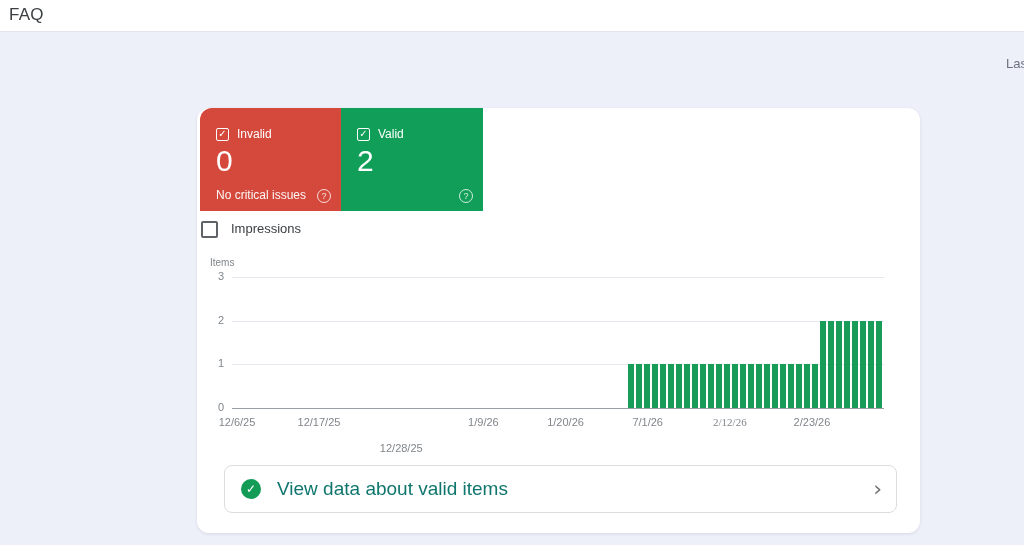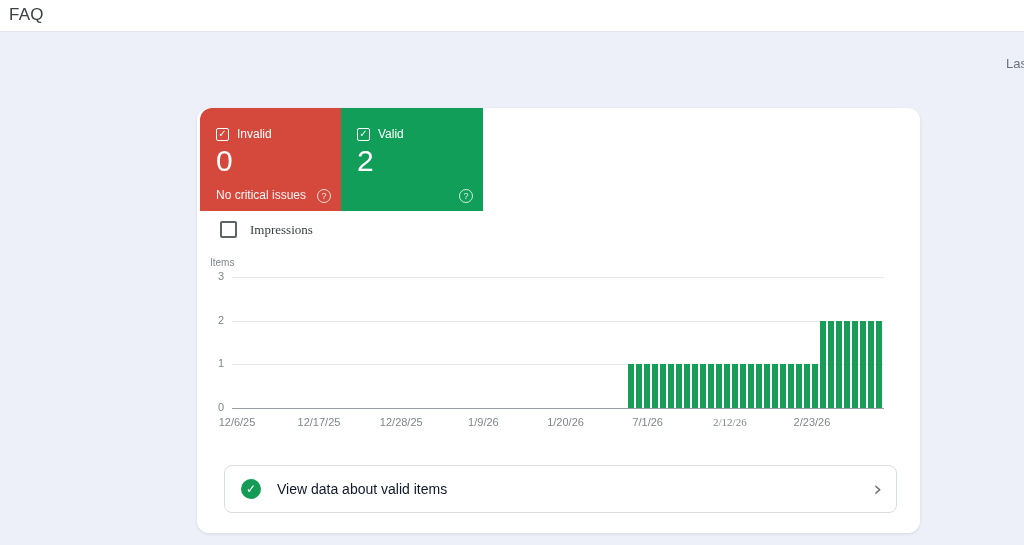--- a/index.html
+++ b/index.html
@@ -43,21 +43,21 @@
   .card-label { font-size:12px; color:#fff; }
   .card-count { position:absolute; left:16px; top:36px; font-size:30px; font-weight:400; color:#fff; }
   .card-note  { position:absolute; left:16px; top:72px; font-size:12px; color:rgba(255,255,255,.95);margin-top:8px; }
   .help-icon {
     position:absolute; right:10px; bottom:8px;
     width:14px; height:14px; border:1px solid rgba(255,255,255,.8); border-radius:50%;
     color:rgba(255,255,255,.85); font-size:9px; line-height:12px; text-align:center;
     cursor:pointer;
   }
   
-  .impressions { position:absolute; left:23px; top:113px; display:flex; align-items:center; gap:13px; cursor:pointer;font-family:Liberation Serif, serif; }
+  .impressions { position:absolute; left:4px; top:113px; display:flex; align-items:flex-start; gap:13px; cursor:pointer; }
   .cbx {
     width:17px; height:17px; border:2px solid #5f6368; border-radius:2px; background:#fff;
   }
   .impressions-label { font-size:13px; color:#3c4043; }
   
   .items-label { position:absolute; left:13px; top:149px; font-size:10px; color:#80868b; }
   .chart-plot  { position:absolute; left:35px; top:169px; width:652px; height:131px; }
   .gridline { position:absolute; left:0; width:652px; height:1px; background:#e7e8ee; }
   .gridline.baseline { background:#9aa0a6; }
   .ytick { position:absolute; left:-30px; width:22px; text-align:right; font-size:11px; color:#80868b; }
@@ -67,21 +67,21 @@
   .view-row {
     position:absolute; left:27px; top:357px; width:673px; height:48px;
     border:1px solid #dadce0; border-radius:8px; background:#fff;
     display:flex; align-items:center; cursor:pointer;
   }
   .check-circle {
     margin-left:16px; width:20px; height:20px; border-radius:50%;
     display:flex; align-items:center; justify-content:center;
     color:#fff; font-size:12px; line-height:1;
   }
-  .view-row-label { margin-left:16px; font-size:14px; color:#0f172a; }
+  .view-row-label { margin-left:16px; font-size:19px; color:#0f766e; }
   .chevron {
     margin-left:auto; margin-right:14px; font-size:22px; color:#757575; line-height:1;
     font-family:"DejaVu Sans", sans-serif;
   }
 </style>
 </head>
 <body>
 
 <div class="topbar">
   <div class="topbar-title">FAQ</div>
@@ -120,21 +120,21 @@
       <div class="gridline" style="top: 0px;"></div>
       <div class="ytick" style="top: -7px;">3</div>
       <div class="gridline" style="top: 43.6667px;"></div>
       <div class="ytick" style="top: 36.6667px;">2</div>
       <div class="gridline" style="top: 87.3333px;"></div>
       <div class="ytick" style="top: 80.3333px;">1</div>
       <div class="gridline baseline" style="top: 131px;"></div>
       <div class="ytick" style="top: 124px;">0</div>
       <div class="xtick" style="left: -25px;">12/6/25</div>
       <div class="xtick" style="left: 57px;">12/17/25</div>
-      <div class="xtick" style="left: 139.28px;">12/28/25</div>
+      <div class="xtick" style="left: 139.28px; margin-top: 26px;">12/28/25</div>
       <div class="xtick" style="left: 221.42px;">1/9/26</div>
       <div class="xtick" style="left: 303.56px;">1/20/26</div>
       <div class="xtick" style="left: 385.7px;">7/1/26</div>
       <div class="xtick" style="left: 467.84px; font-family: Liberation Serif, serif;">2/12/26</div>
       <div class="xtick" style="left: 549.98px;">2/23/26</div>
       <div class="bar" style="left: 396px; height: 43.6667px; background: rgb(24, 157, 88);"></div>
       <div class="bar" style="left: 404px; height: 43.6667px; background: rgb(24, 157, 88);"></div>
       <div class="bar" style="left: 412px; height: 43.6667px; background: rgb(24, 157, 88);"></div>
       <div class="bar" style="left: 420px; height: 43.6667px; background: rgb(24, 157, 88);"></div>
       <div class="bar" style="left: 428px; height: 43.6667px; background: rgb(24, 157, 88);"></div>

